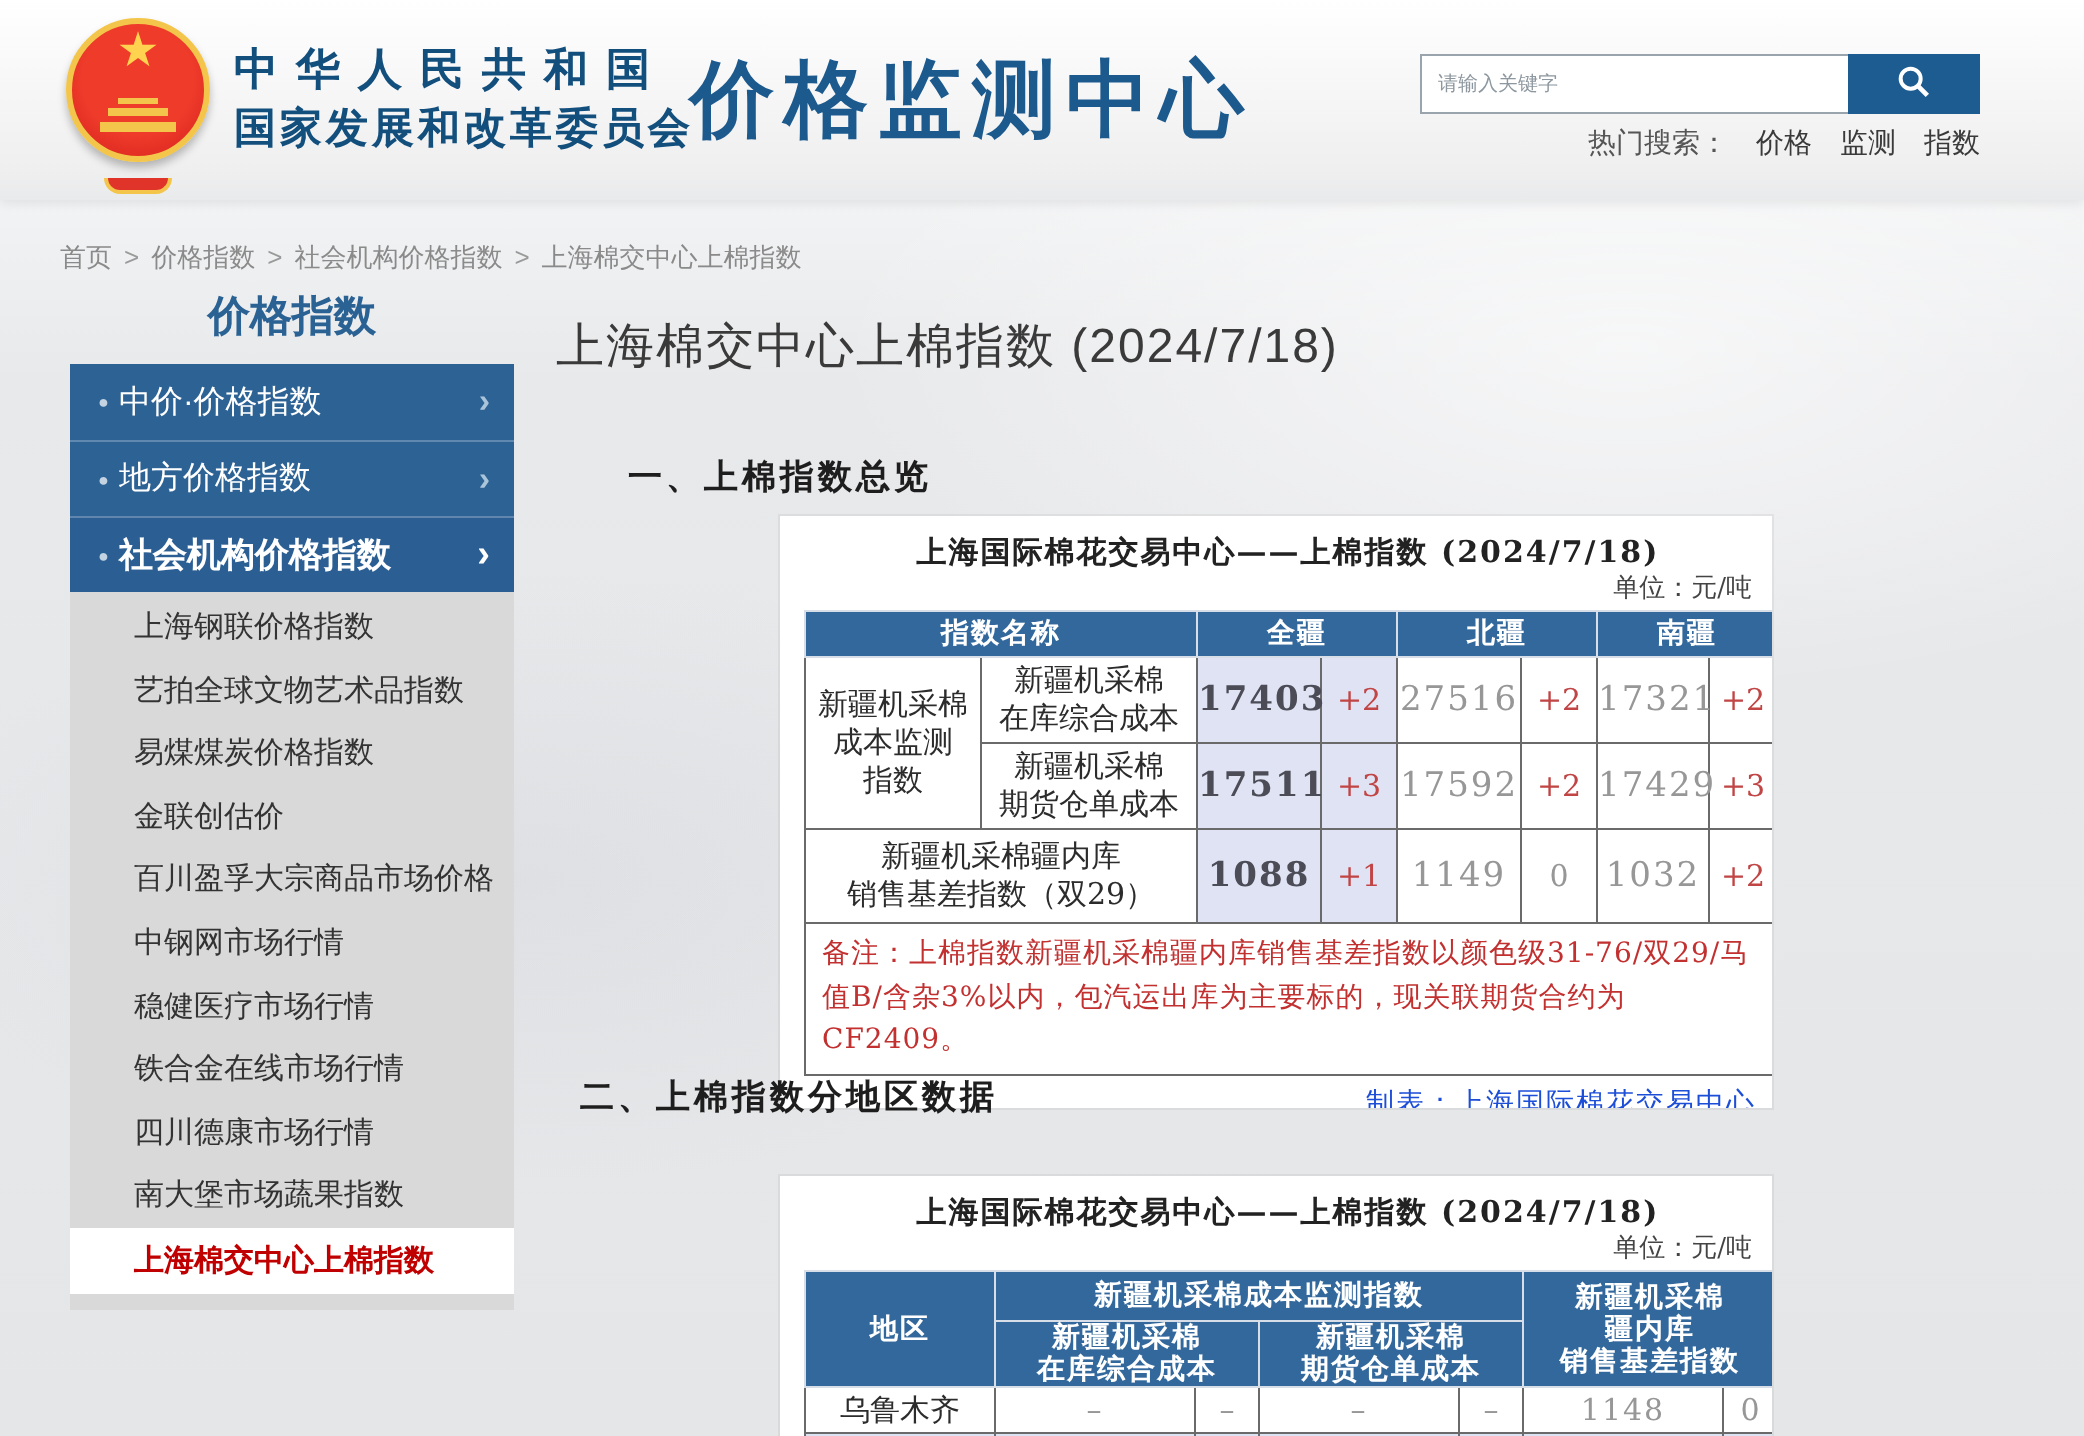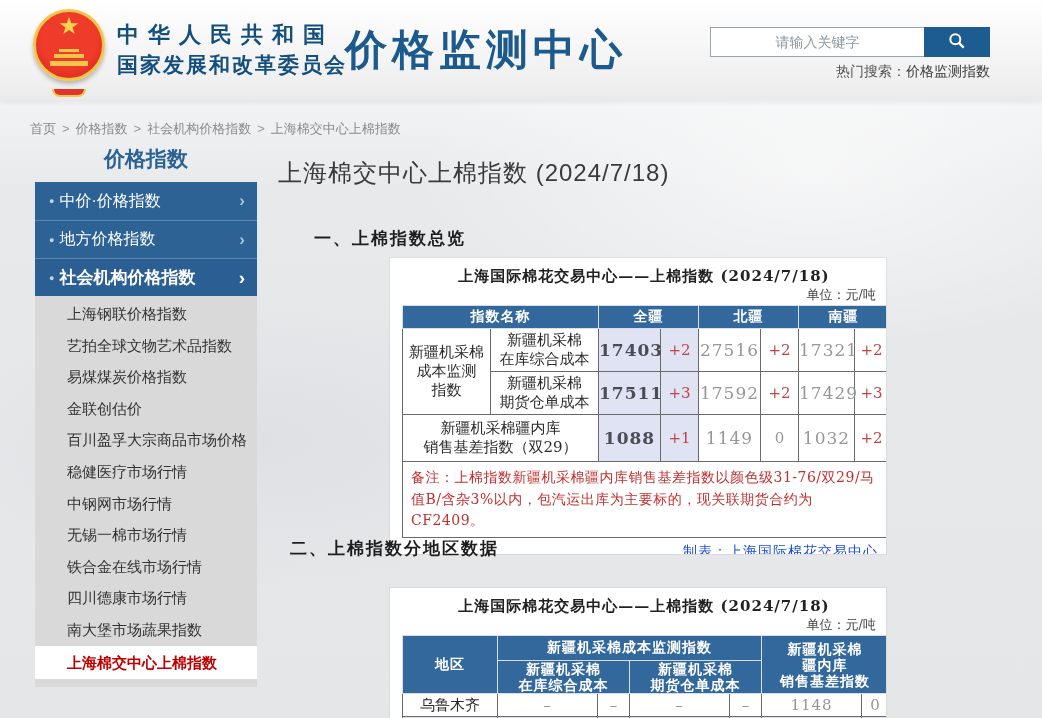--- a/index.html
+++ b/index.html
@@ -21,27 +21,27 @@
   .emblem .ribbon{ position:absolute; left:50%; transform:translateX(-50%); bottom:-4px; width:34px; height:8px;
     background:#e0342a; border:2px solid #f3c64b; border-top:none; border-radius:0 0 8px 8px; }
   .org{ position:absolute; left:117px; top:22px; color:#134f7d; }
   .org .l1{ font-size:22px; font-weight:bold; letter-spacing:9px; line-height:26px; }
   .org .l2{ font-size:21px; font-weight:bold; letter-spacing:2px; line-height:27px; margin-top:3px; }
   .site-title{ position:absolute; left:345px; top:22px; font-size:42px; font-weight:bold; color:#1c5a8e; letter-spacing:5px; }
 
   .search-area{ position:absolute; right:52px; top:27px; width:280px; }
   .search-row{ display:flex; }
   .search-input{ width:214px; height:30px; border:1px solid #9aa4ac; border-right:none; padding:0 8px;
-    font-size:14px; color:#333; background:#fff; outline:none; font-family:"Liberation Sans", sans-serif;text-align:center; }
+    font-size:10px; color:#333; background:#fff; outline:none; font-family:"Liberation Sans", sans-serif; }
   .search-input::placeholder{ color:#8d979f; }
   .search-btn{ width:66px; height:30px; background:#1d5c90; border:none; cursor:pointer;
     display:flex; align-items:center; justify-content:center; }
   .hot-row{ margin-top:6px; text-align:right; font-size:14px; color:#444; }
   .hot-row .hot-label{ color:#555; }
-  .hot-row a{ color:#3a3a3a; text-decoration:none; margin-left:0; }
+  .hot-row a{ color:#3a3a3a; text-decoration:none; margin-left:14px; }
 
   
   .content{ position:absolute; left:0; top:100px; width:1042px; height:618px; overflow:hidden;
     background:
       radial-gradient(55% 40% at 78% 12%, rgba(255,255,255,.6), rgba(255,255,255,0) 70%),
       radial-gradient(45% 35% at 25% 55%, rgba(202,206,212,.30), rgba(202,206,212,0) 70%),
       linear-gradient(#f2f3f4, #e8e9eb 90px, #e5e6e8); }
 
   .breadcrumb{ position:absolute; left:30px; top:20px; font-size:13px; color:#8a8a8a; }
   .breadcrumb a{ color:#8a8a8a; text-decoration:none;margin-top:47px; }
@@ -167,23 +167,22 @@
         <span class="lbl">社会机构价格指数</span>
         <span class="chev">›</span>
       </div>
     </nav>
     <ul class="submenu">
       <li>上海钢联价格指数</li>
       <li>艺拍全球文物艺术品指数</li>
       <li>易煤煤炭价格指数</li>
       <li>金联创估价</li>
       <li>百川盈孚大宗商品市场价格</li>
+      <li>中钢网市场行情</li>
       <li>稳健医疗市场行情</li>
-      <li>中钢网市场行情</li>
-      <li>无锡一棉市场行情</li>
       <li>铁合金在线市场行情</li>
       <li>四川德康市场行情</li>
       <li>南大堡市场蔬果指数</li>
       <li class="active">上海棉交中心上棉指数</li>
     </ul>
   </aside>
 
   <main class="main">
     <h1 class="page-title">上海棉交中心上棉指数 (2024/7/18)</h1>
     <h2 class="sec-heading sec1">一、上棉指数总览</h2>

